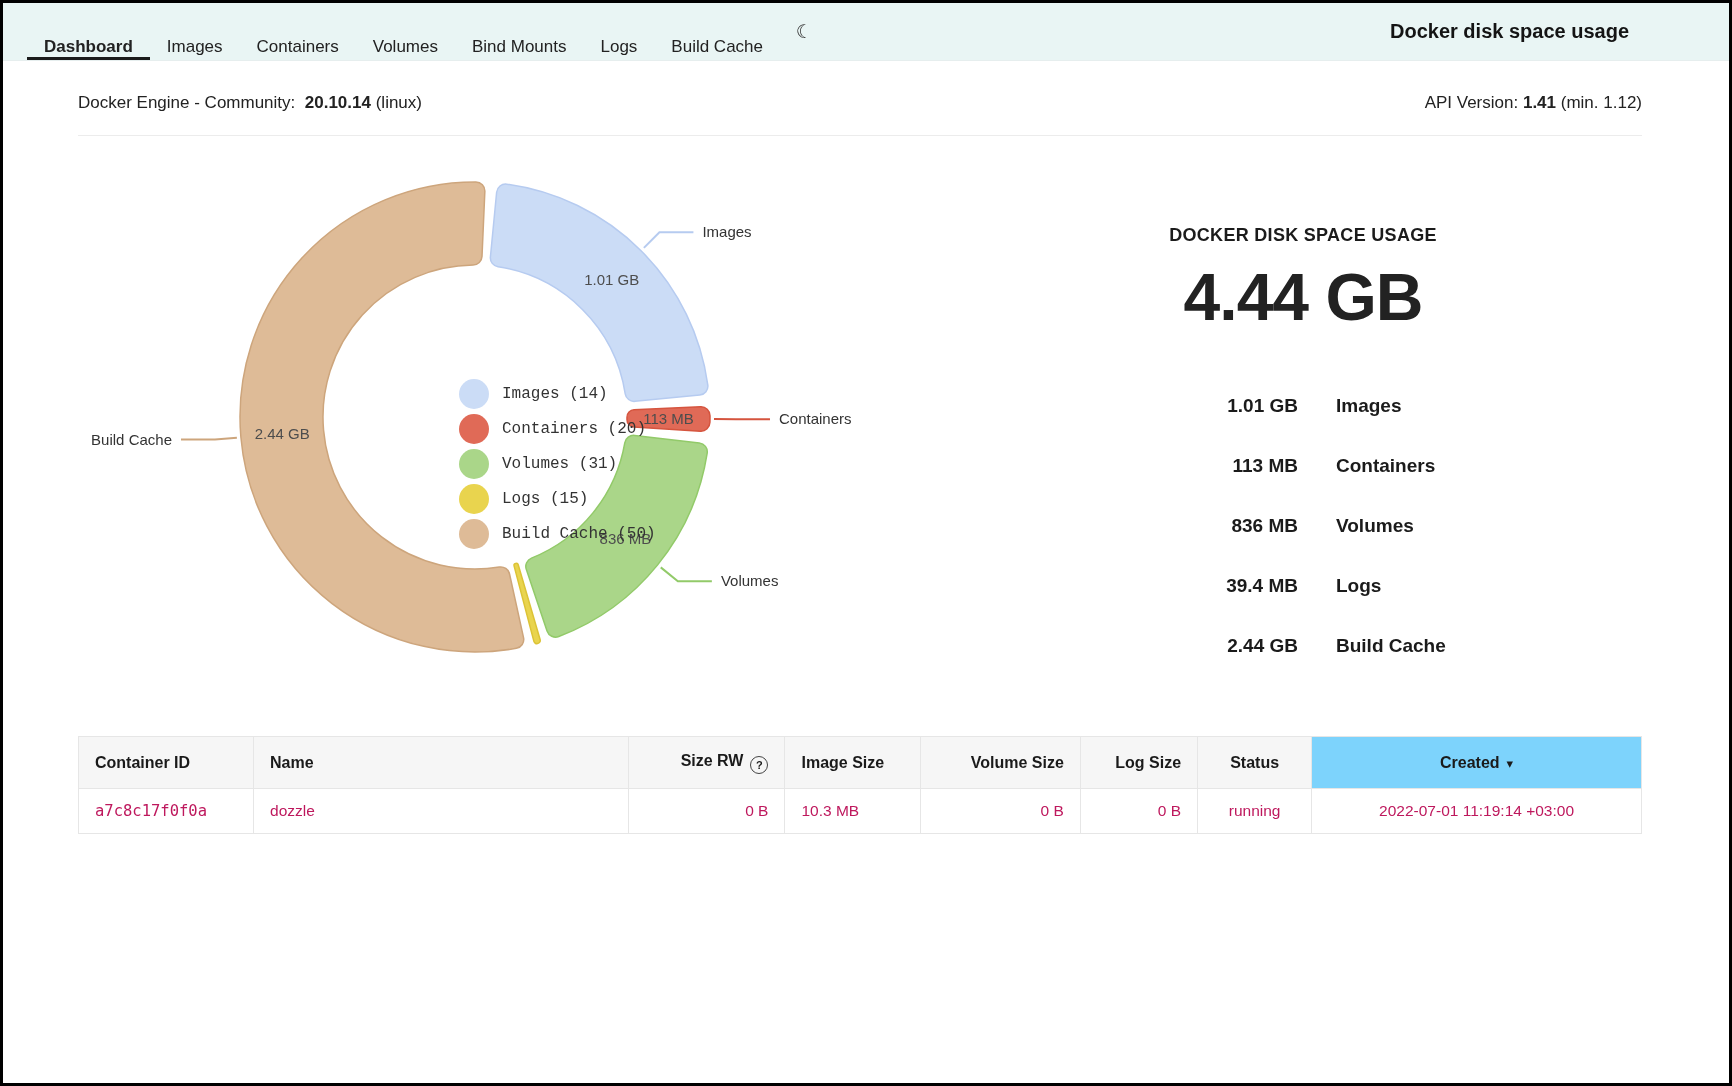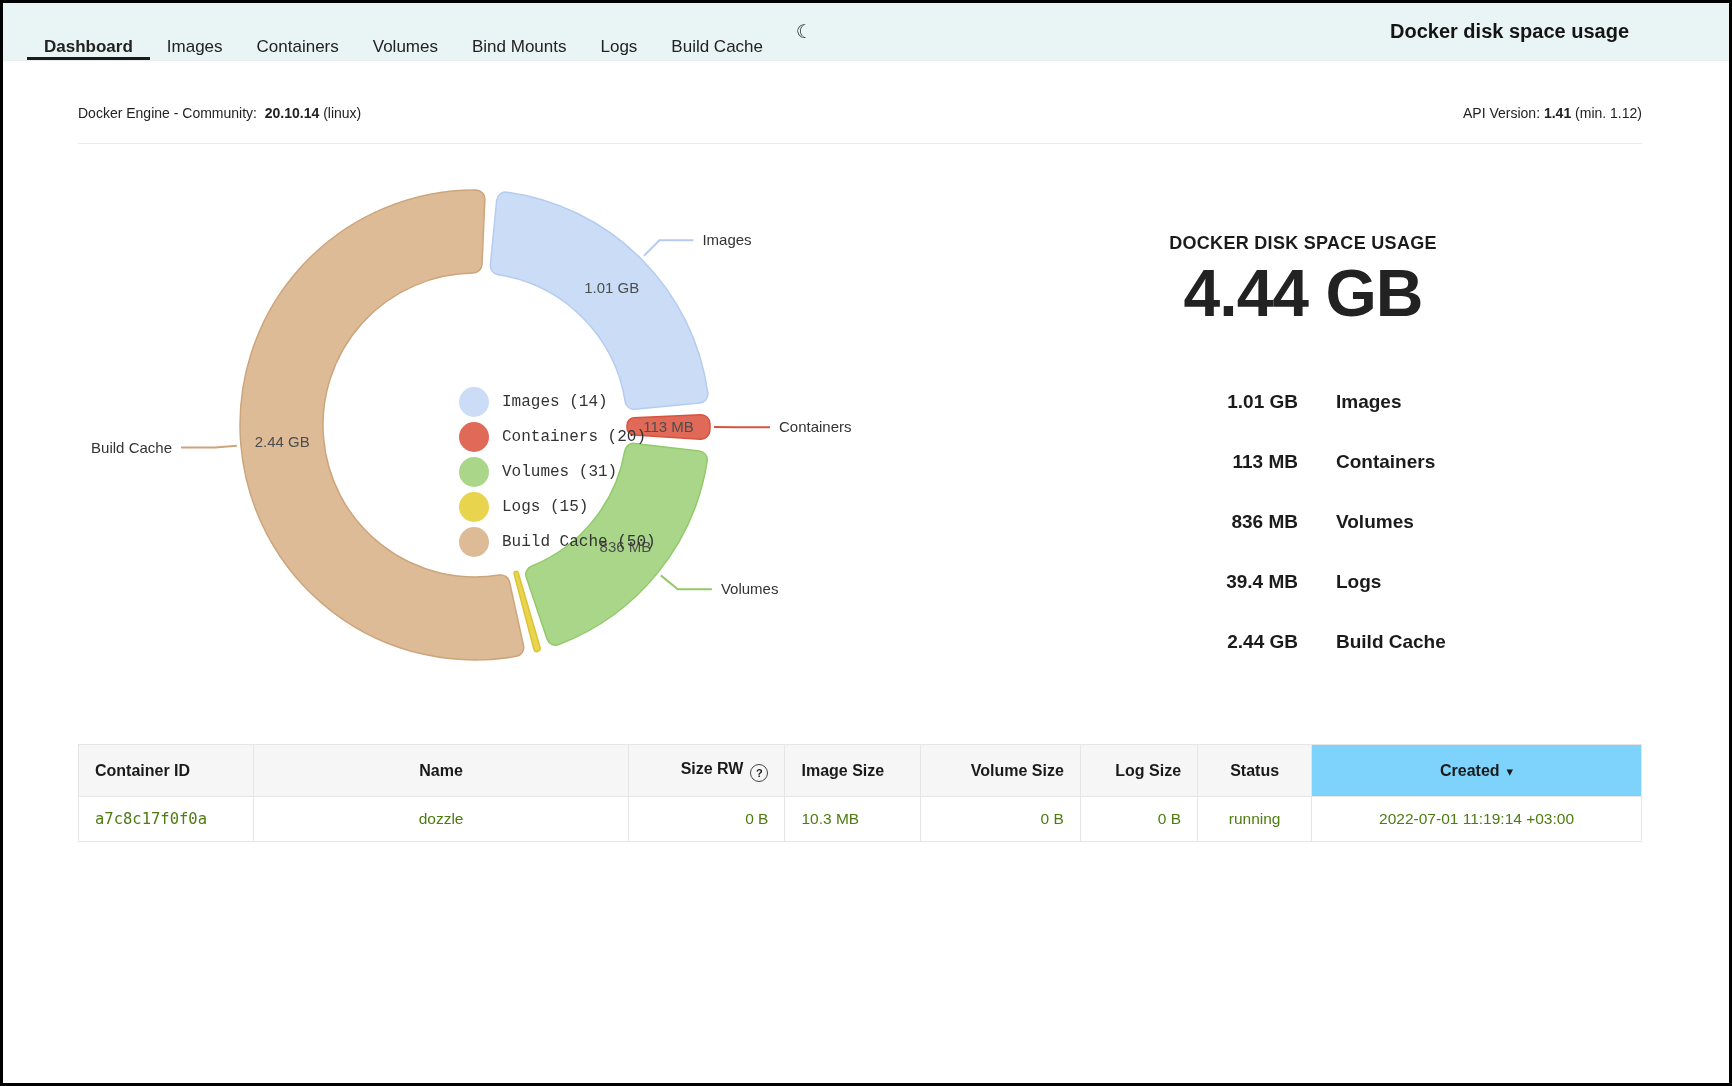--- a/index.html
+++ b/index.html
@@ -10,51 +10,51 @@
   
   .navbar { height:58px; background:#e9f5f4; display:flex; align-items:stretch; border-bottom:1px solid #e6eeee; }
   .nav-tabs { display:flex; align-items:flex-end; padding-left:24px; }
   .nav-tab { display:flex; align-items:center; padding:0 17px; font-size:17px; color:#222; cursor:pointer; border-bottom:3.5px solid transparent; }
   .nav-tab.active { font-weight:700; border-bottom-color:#1b1b1b; }
   .theme-toggle { display:flex; align-items:center; padding:0 10px; margin-left:6px; font-size:19px; color:#333; cursor:pointer; }
   .nav-title { margin-left:auto; margin-right:100px; display:flex; align-items:center; font-size:20px; font-weight:700; color:#141414; }
 
   
   .main { padding:0 87px 0 75px; }
-  .engine-row { margin-top:44px; display:flex; justify-content:space-between; font-size:14px; color:#222; }
+  .engine-row { margin-top:32px; display:flex; justify-content:space-between; font-size:17px; color:#222; }
   .engine-row b { font-weight:700; }
   .engine-row .sep { white-space:pre; }
   .rule { border:none; border-top:1px solid #ececec; margin-top:22px; }
 
   
   .chart-section { position:relative; height:600px; }
   .donut-svg { position:absolute; left:0; top:0; }
   .donut-svg text { font-family:"Liberation Sans","DejaVu Sans",sans-serif; }
   .legend { position:absolute; left:381px; top:240px;font-family:Liberation Mono, monospace; }
   .legend-item { height:35px; display:flex; align-items:center; cursor:pointer; }
   .legend-dot { width:30px; height:30px; border-radius:50%; margin-right:13px; flex:none; }
   .legend-label { font-size:16px; color:#333; }
 
   .summary { position:absolute; left:985px; top:86px; width:480px; }
   .summary-title { text-align:center; font-size:18px; font-weight:700; letter-spacing:.3px; color:#1b1b1b; line-height:26px; }
-  .summary-total { text-align:center; font-size:66px; font-weight:600; letter-spacing:-1px; color:#222; line-height:74px; margin-top:0; }
+  .summary-total { text-align:center; font-size:66px; font-weight:600; letter-spacing:-1px; color:#222; line-height:74px; margin-top:12px; }
   .summary-rows { margin-top:42px; }
   .summary-row { height:60px; display:flex; align-items:center; font-size:19px; font-weight:700; color:#1b1b1b; }
   .summary-size { width:235px; text-align:right; }
   .summary-cat { margin-left:38px; }
 
   
   .table-heading { margin-top:34px; font-size:21px; font-weight:700; color:#111; }
   table.containers { width:100%; border-collapse:collapse; border:1px solid #e0e0e0; table-layout:fixed; }
   table.containers th, table.containers td { border:1px solid #e6e6e6; padding:0 16px; }
   table.containers th { height:52px; background:#f6f6f6; font-size:16px; font-weight:700; color:#1a1a1a; cursor:pointer; }
   table.containers th.sorted { background:#7dd3fc; }
-  table.containers td { height:45px; font-size:15.5px; color:#4d7c0f; background:#fff; }
+  table.containers td { height:45px; font-size:15.5px; color:#be185d; background:#fff; }
   th:nth-child(1), td:nth-child(1) { width:11.2%; text-align:left; }
-  th:nth-child(2), td:nth-child(2) { width:24%;  text-align:center; }
+  th:nth-child(2), td:nth-child(2) { width:24%;  text-align:left; }
   th:nth-child(3), td:nth-child(3) { width:10%;  text-align:right; }
   th:nth-child(4), td:nth-child(4) { width:8.7%; text-align:left; }
   th:nth-child(5), td:nth-child(5) { width:10.2%;text-align:right; }
   th:nth-child(6), td:nth-child(6) { width:7.5%; text-align:right; }
   th:nth-child(7), td:nth-child(7) { width:7.3%; text-align:center; }
   th:nth-child(8), td:nth-child(8) { width:21.1%;text-align:center; }
   td.mono { font-family:"DejaVu Sans Mono","Liberation Mono",monospace; font-size:13.5px; color:#222; }
   .help-badge { display:inline-flex; align-items:center; justify-content:center; width:18px; height:18px; border:1.5px solid #444; border-radius:50%; font-size:11px; font-weight:700; margin-left:7px; vertical-align:-3px; }
   .sort-caret { margin-left:7px; font-size:13px; }
 </style>

